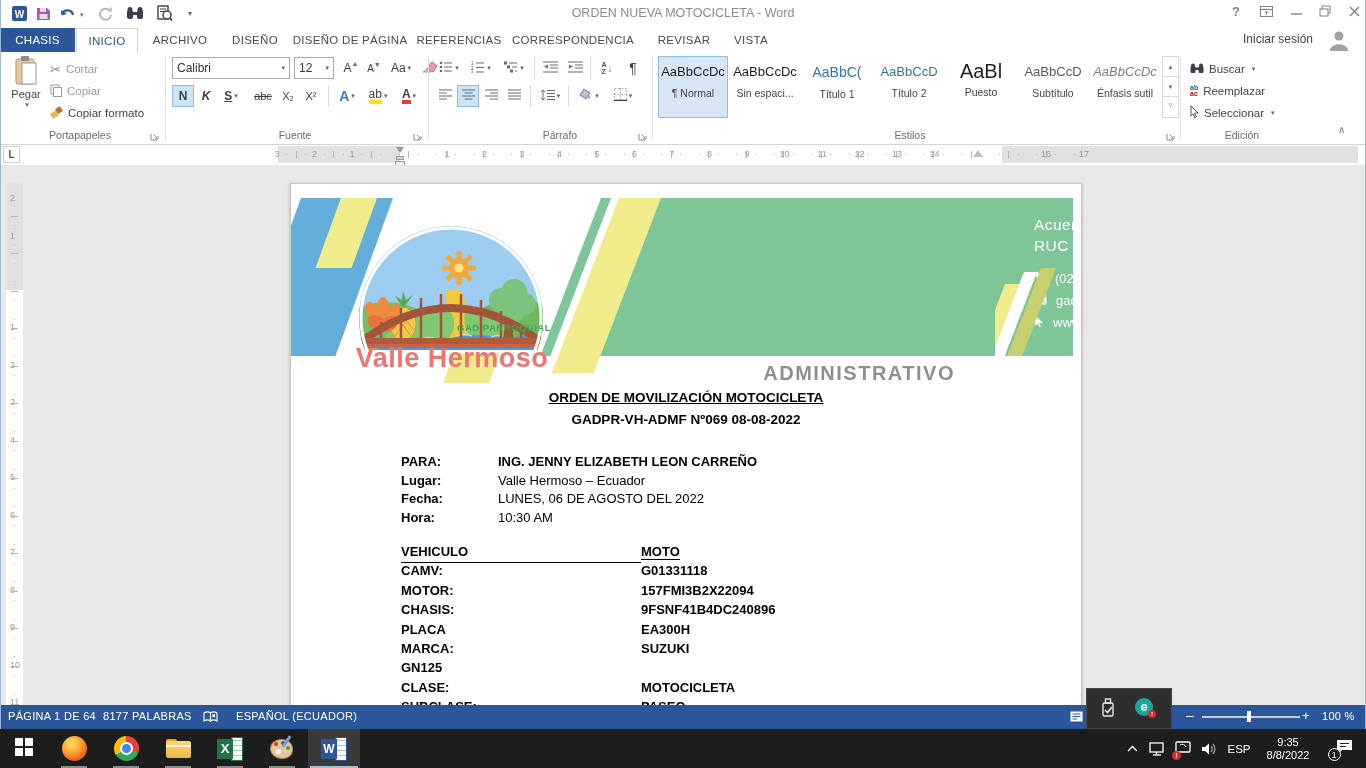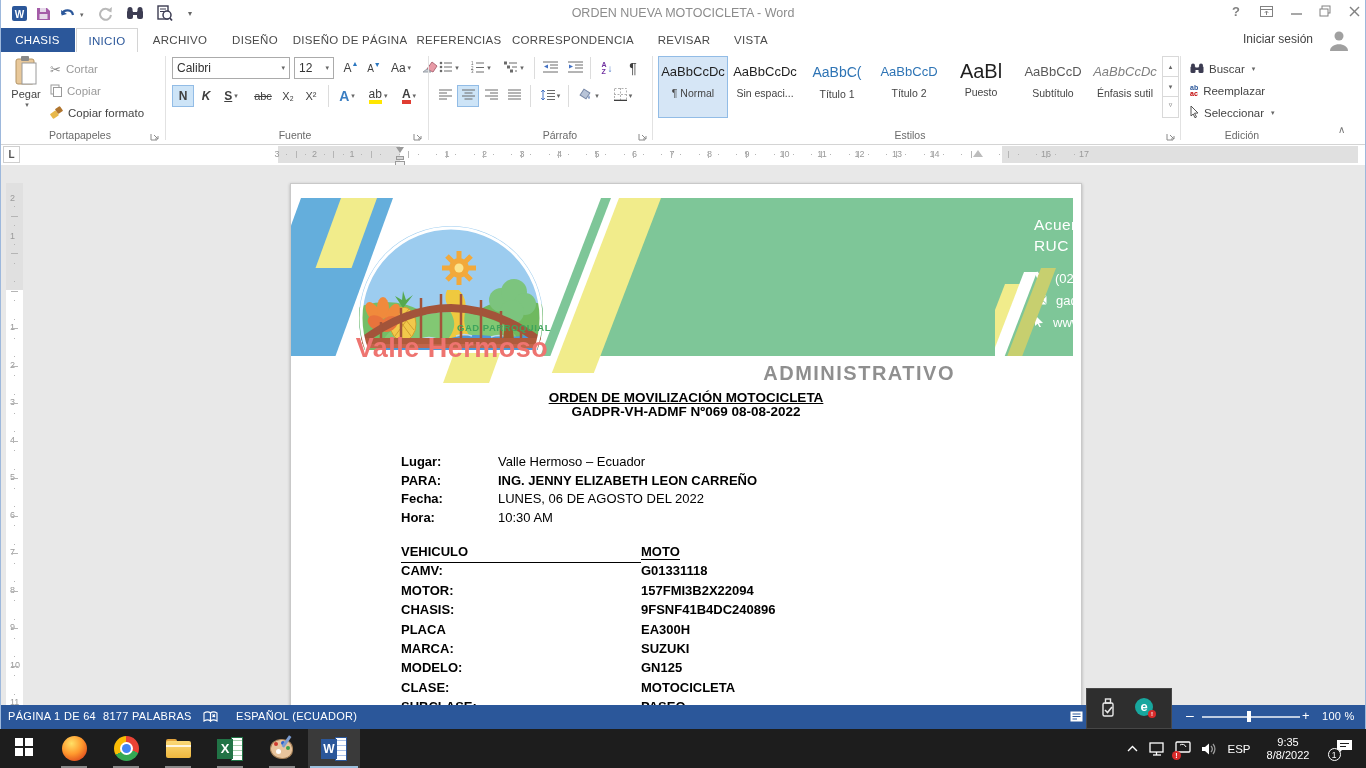--- a/index.html
+++ b/index.html
@@ -678,21 +678,21 @@
             <path d="M10,118 Q100,50 190,118" fill="none" stroke="#a3543a" stroke-width="8"></path>
             <path d="M30,116 V98 M50,116 V84 M70,116 V74 M90,116 V70 M110,116 V70 M130,116 V76 M150,116 V87 M170,116 V102" stroke="#a3543a" stroke-width="2.5"></path>
             <rect x="4" y="114" width="192" height="6" fill="#b05b3c"></rect>
             <rect x="4" y="120" width="192" height="4" fill="#c2654a"></rect>
           </g>
           <circle cx="100" cy="94" r="90" fill="none" stroke="#ffffff" stroke-width="3"></circle>
         </svg>
 
         <div class="brandblock">
           <span class="brandsmall">GAD PARROQUIAL</span>
-          <div class="brandname" style="margin-top:9px">Valle Hermoso</div>
+          <div class="brandname" style="margin-top:19px">Valle Hermoso</div>
         </div>
 
         <div class="greenbody">
           <div class="bannertext">
             <div class="bt1">Acuerdo Ministerial N° 1359</div>
             <div class="bt1" style="margin-top:3px">RUC : 1768120600001</div>
             <div class="contact" style="margin-top:16px">
               <span><svg width="12" height="12">
                     <path d="M2,1 C1,4 3,8 6,10 C8,11.5 10,11.5 11,10.5 L9,7.5 L7.3,8.5 C6,7.7 4.5,6 4,4.7 L5.5,3.5 L3.8,0.7 Z" fill="#fff"></path>
                   </svg></span>
@@ -720,30 +720,30 @@
           </div>
         </div>
 
         <div class="abs skew21" style="left:302px;top:0;width:10px;height:158px;background:#7ec698"></div>
         <div class="abs skew21" style="left:320px;top:0;width:42px;height:175px;background:#f1ec8b"></div>
       </div>
 
       <div class="dept">ADMINISTRATIVO</div>
 
       <div class="doctitle" style="top:206px;text-decoration:underline">ORDEN DE MOVILIZACIÓN MOTOCICLETA</div>
-      <div class="doctitle" style="top:220px">GADPR-VH-ADMF Nº069 08-08-2022</div>
+      <div class="doctitle" style="top:228px">GADPR-VH-ADMF Nº069 08-08-2022</div>
 
       <div class="inforows">
+        <div class="irow">
+            <span class="lb">PARA:</span>
+            <span style="font-weight:bold">ING. JENNY ELIZABETH  LEON CARREÑO</span>
+          </div>
         <div class="irow">
             <span class="lb">Lugar:</span>
             <span>Valle Hermoso – Ecuador</span>
-          </div>
-        <div class="irow">
-            <span class="lb">PARA:</span>
-            <span style="font-weight:bold">ING. JENNY ELIZABETH  LEON CARREÑO</span>
           </div>
         <div class="irow">
             <span class="lb">Fecha:</span>
             <span>LUNES, 06 DE AGOSTO DEL 2022</span>
           </div>
         <div class="irow">
             <span class="lb">Hora:</span>
             <span>10:30 AM</span>
           </div>
       </div>
@@ -767,21 +767,20 @@
           </div>
         <div class="vrow">
             <span class="lb">PLACA</span>
             <span>EA300H</span>
           </div>
         <div class="vrow">
             <span class="lb">MARCA:</span>
             <span>SUZUKI</span>
           </div>
         <div class="vrow">
-            <span class="lb">MODELO:</span>
             <span>GN125</span>
           </div>
         <div class="vrow">
             <span class="lb">CLASE:</span>
             <span>MOTOCICLETA</span>
           </div>
         <div class="vrow">
             <span class="lb">SUBCLASE:</span>
             <span>PASEO</span>
           </div>

